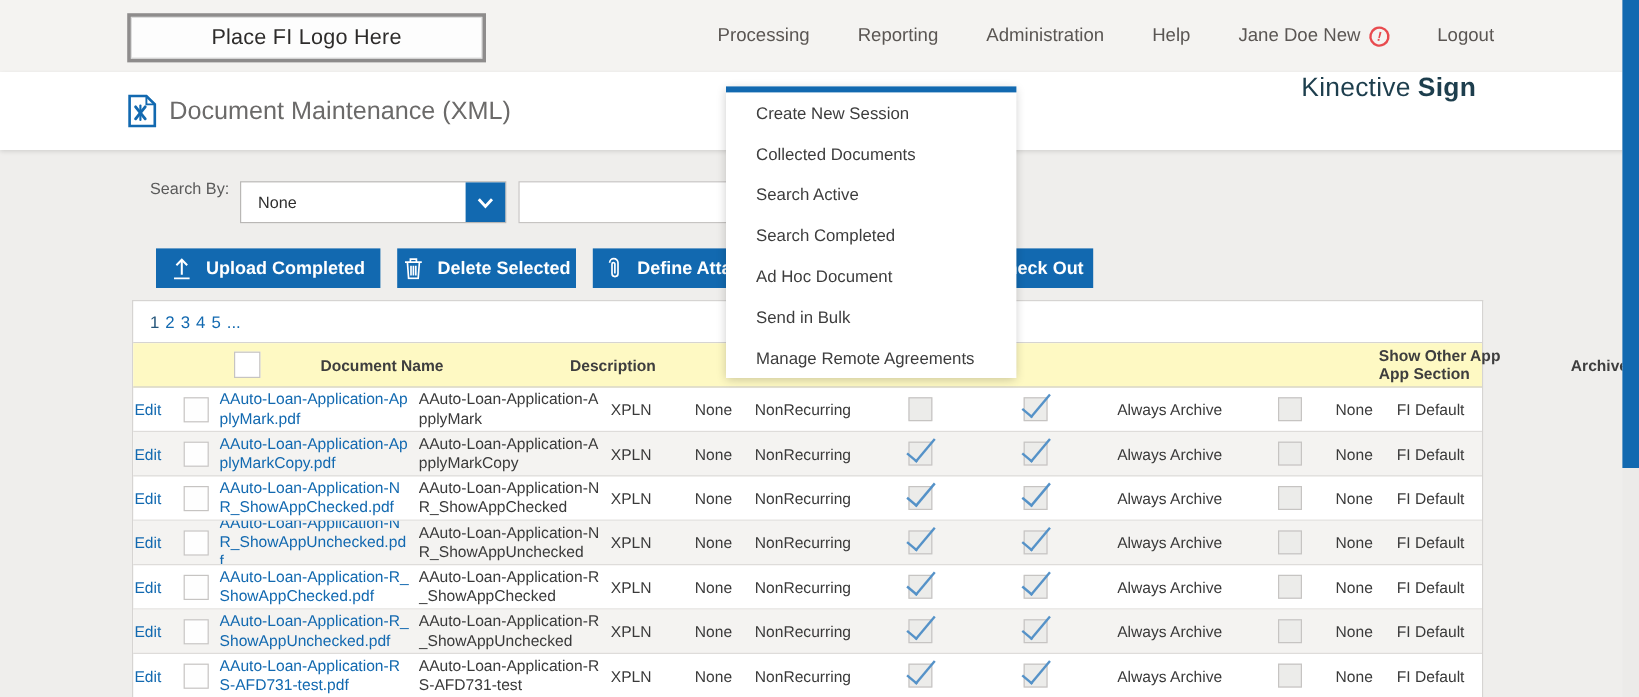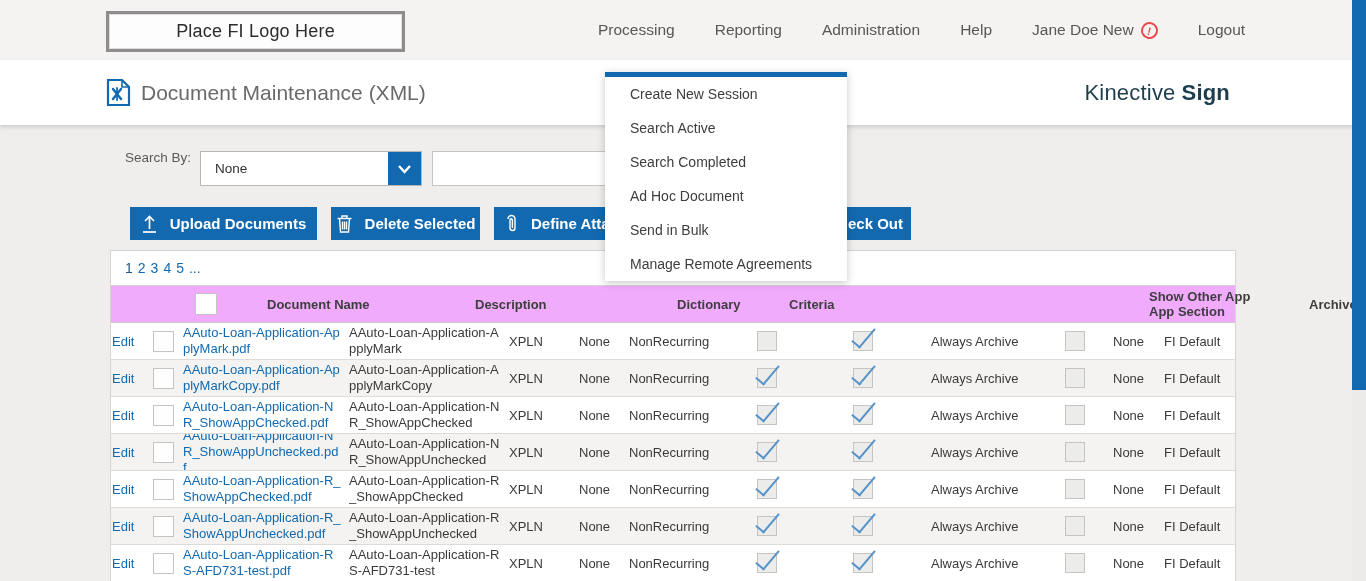--- a/index.html
+++ b/index.html
@@ -20,21 +20,21 @@
   .warn.on { display:inline-flex; width:17px; height:17px; border:2px solid #e84a4e; border-radius:50%;
              color:#e84a4e; font-size:11px; font-weight:bold; align-items:center; justify-content:center;
              transform:rotate(14deg); }
 
   
   .titleband { position:absolute; left:0; top:60px; width:1366px; height:65px; background:#ffffff;
                box-shadow:0 2px 4px rgba(0,0,0,.14); }
   .doc-icon { position:absolute; left:106px; top:18px; }
   .page-title { position:absolute; left:141px; top:0; height:65px; display:flex; align-items:center;
                 font-size:21px; color:#6b6a69; }
-  .brand { position:absolute; right:136px; top:0; height:65px; display:flex; align-items:center;
+  .brand { position:absolute; right:136px; top:0; height:65px; display:flex; 
            font-size:22px; color:#1d3e4d; letter-spacing:.2px; }
   .brand b { margin-left:6px; }
 
   
   .search-label { position:absolute; left:125px; top:114px; margin-top:36px; height:22px;
                   font-size:13.5px; color:#5a5a5a; }
   .select { position:absolute; left:200px; top:151px; width:222px; height:35px; background:#fff;
             border:1px solid #b9b7b5; display:flex; align-items:stretch; cursor:pointer; }
   .select-value { flex:1; display:flex; align-items:center; padding-left:14px; font-size:13.5px; color:#2f2f2f; }
   .select-btn { width:33px; background:#1269b0; display:flex; align-items:center; justify-content:center; }
@@ -52,21 +52,21 @@
   .btn-checkout{ left:784px; width:127px; padding-left:44px; }
 
   
   .grid-wrap { position:absolute; left:110px; top:250px; width:1126px; height:331px; background:#fff;
                border:1px solid #d6d4d2; border-bottom:none; }
   .pagebar { height:35px; border-bottom:1px solid #d6d4d2; display:flex; align-items:center;
              padding-left:14px; gap:5px; font-size:14px; }
   .page { color:#1269b0; text-decoration:none; cursor:pointer; }
   .page.on { color:#25567b; }
   .grid { display:grid; grid-template-columns:38px 34px 166px 160px 70px 50px 110px 55px 137px 110px 68px 55px 1fr; }
-  .thead { height:37px; background:#f0abfc; border-bottom:1px solid #cfcdcb; font-weight:bold;
+  .thead { height:37px; background:#fef9c3; border-bottom:1px solid #cfcdcb; font-weight:bold;
            font-size:13px; color:#3e3e3e;gap:42px; }
   .thead .cell { display:flex; align-items:center; line-height:15px; }
   .trow { height:37px; border-bottom:1px solid #dedcda; font-size:13px; color:#3a3a3a; }
   .tbody .trow:nth-of-type(even) { background:#f4f3f1; }
   .cell { display:flex; align-items:center; overflow:hidden; }
   .c-edit { padding-left:1px; }
   .c-edit a, .c-name a { color:#1269b0; text-decoration:none; cursor:pointer; }
   .c-name, .c-desc { word-break:break-all; line-height:16px; padding-right:8px; display:flex; align-items:center; }
   .c-name a { display:block; }
   .c-f1, .c-f2, .c-att { justify-content:center; }
@@ -164,21 +164,21 @@
   <input class="search-input" value="" style="">
 
   <button class="btn btn-upload">
     <svg width="17" height="19" viewBox="0 0 17 19">
       <g stroke="#ffffff" stroke-width="1.7" fill="none">
         <path d="M8.5 15 V2.5"></path>
           <path d="M4 7 L8.5 2.5 L13 7"></path>
           <path d="M2 18 h13"></path>
       </g>
     </svg>
-    <span>Upload Documents</span>
+    <span>Upload Completed</span>
   </button>
   <button class="btn btn-delete">
     <svg width="17" height="19" viewBox="0 0 17 19">
       <g stroke="#ffffff" stroke-width="1.4" fill="none">
         <path d="M1.5 4.5 h14"></path>
           <path d="M6 4.5 V2 h5 v2.5"></path>
           <path d="M3.5 4.5 l1 13.5 h8 l1 -13.5"></path>
         <path d="M6.5 7.5 v8"></path>
           <path d="M8.5 7.5 v8"></path>
           <path d="M10.5 7.5 v8"></path>
@@ -439,20 +439,21 @@
         </div>
       </div>
   </div>
 
   <div class="proc-menu">
     <div class="menu-accent"></div>
     <div class="menu-items">
 
         <div class="menu-item">Create New Session</div>
 
+        <div class="menu-item">Collected Documents</div>
 
         <div class="menu-item">Search Active</div>
 
         <div class="menu-item">Search Completed</div>
 
         <div class="menu-item">Ad Hoc Document</div>
 
         <div class="menu-item">Send in Bulk</div>
 
         <div class="menu-item">Manage Remote Agreements</div>

